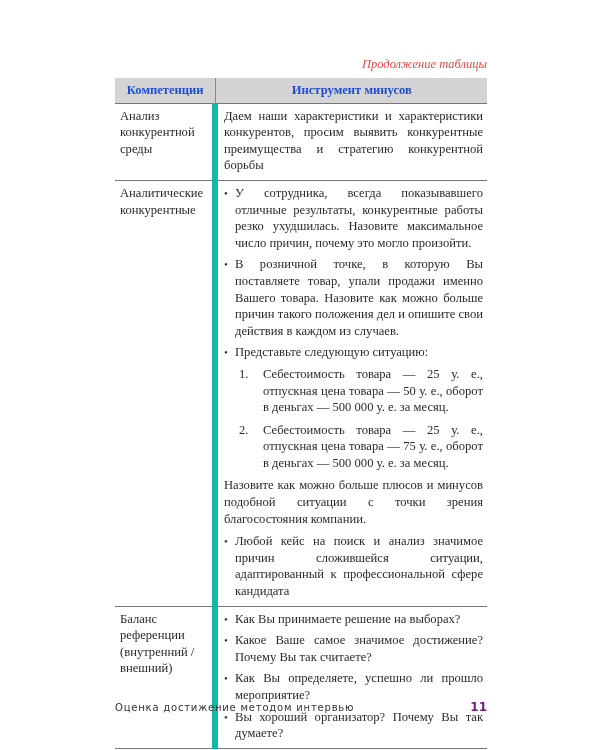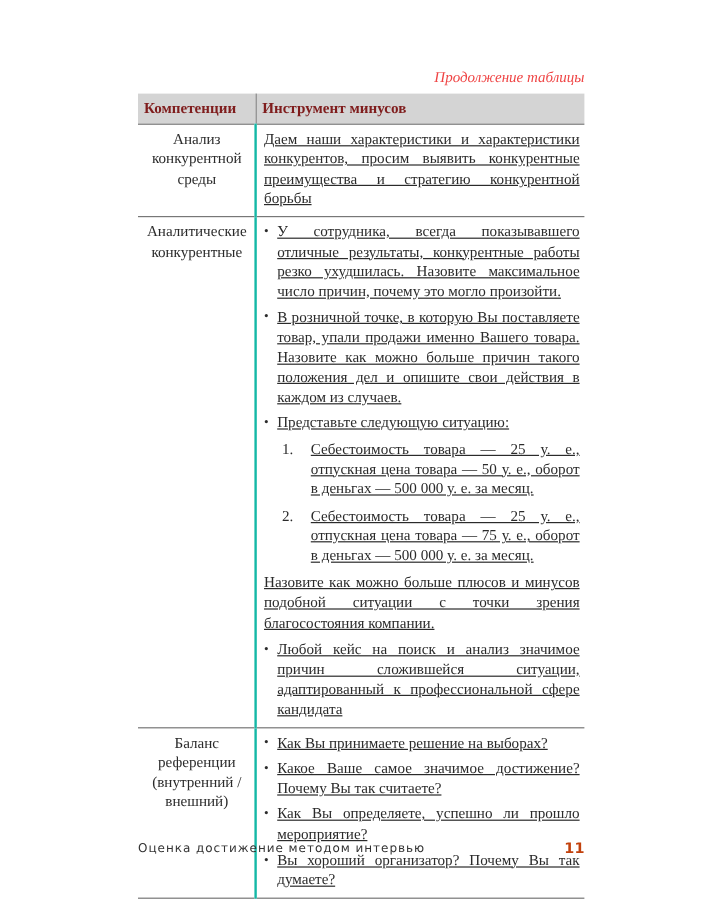--- a/index.html
+++ b/index.html
@@ -13,44 +13,44 @@
     font-family: "Liberation Serif", serif;
     font-style: italic; font-size: 12.5px; color: #ef4444;
   }
   .tbl {
     position: absolute; left: 115px; top: 78px; width: 372px;
     border-collapse: collapse;
     font-family: "Liberation Serif", "DejaVu Serif", serif;
     font-size: 12.6px; line-height: 16.6px; color: #2b2b2b;
   }
   .tbl th {
-    background: #d4d4d4; text-align: left; font-weight: bold;
-    padding: 4px 4px 4px 5px; height: 16px; color: #7f1d1d; margin-top: 23px;
+    background: #d4d4d4; text-align: center; font-weight: bold;
+    padding: 4px 4px 4px 5px; height: 16px; color: #1d4ed8; margin-top: 23px;
   }
   .tbl th.c1 { border-right: 1px solid #888; }
   .tbl td { vertical-align: top; padding: 4px 4px 6px 5px; }
-  .tbl td.c1 { width: 88px; border-right: 2px solid #14b8a6; padding-left: 5px; text-align: center; }
-  .tbl td.c2 { padding-left: 6px; text-align: justify; text-decoration: underline; }
+  .tbl td.c1 { width: 88px; border-right: 6px solid #14b8a6; padding-left: 5px; }
+  .tbl td.c2 { padding-left: 6px; text-align: justify; }
   .tbl tr.row td { border-top: 1px solid #777; }
   .tbl tr.last td { border-bottom: 1px solid #777; }
   ul.bul { margin: 0; padding: 0; list-style: none; }
   ul.bul > li { position: relative; padding-left: 11px; margin-bottom: 5px; }
   ul.bul > li:last-child { margin-bottom: 0; }
   .bullet { position: absolute; left: 0; top: 0; font-size: 11px; }
   ol.num { margin: 5px 0 0 0; padding: 0; list-style: none; }
   ol.num > li { position: relative; padding-left: 24px; margin-bottom: 6px; margin-left: 4px; }
   .numlabel { position: absolute; left: 0; top: 0; }
   p.plain { margin: 0 0 6px 0; }
   .footer-title {
     position: absolute; left: 115px; top: 702px;
     font-family: "DejaVu Sans", sans-serif; font-size: 10px; letter-spacing: 0.8px; color: #333;
   }
   .page-num {
     position: absolute; right: 113px; top: 700px;
-    font-family: "DejaVu Sans", sans-serif; font-weight: bold; font-size: 12px; color: #c2410c;
+    font-family: "DejaVu Sans", sans-serif; font-weight: bold; font-size: 12px; color: #701a75;
   }
 </style>
 </head>
 <body>
 
 <div class="continuation">Продолжение таблицы</div>
 
 <table class="tbl">
   <thead>
     <tr>

